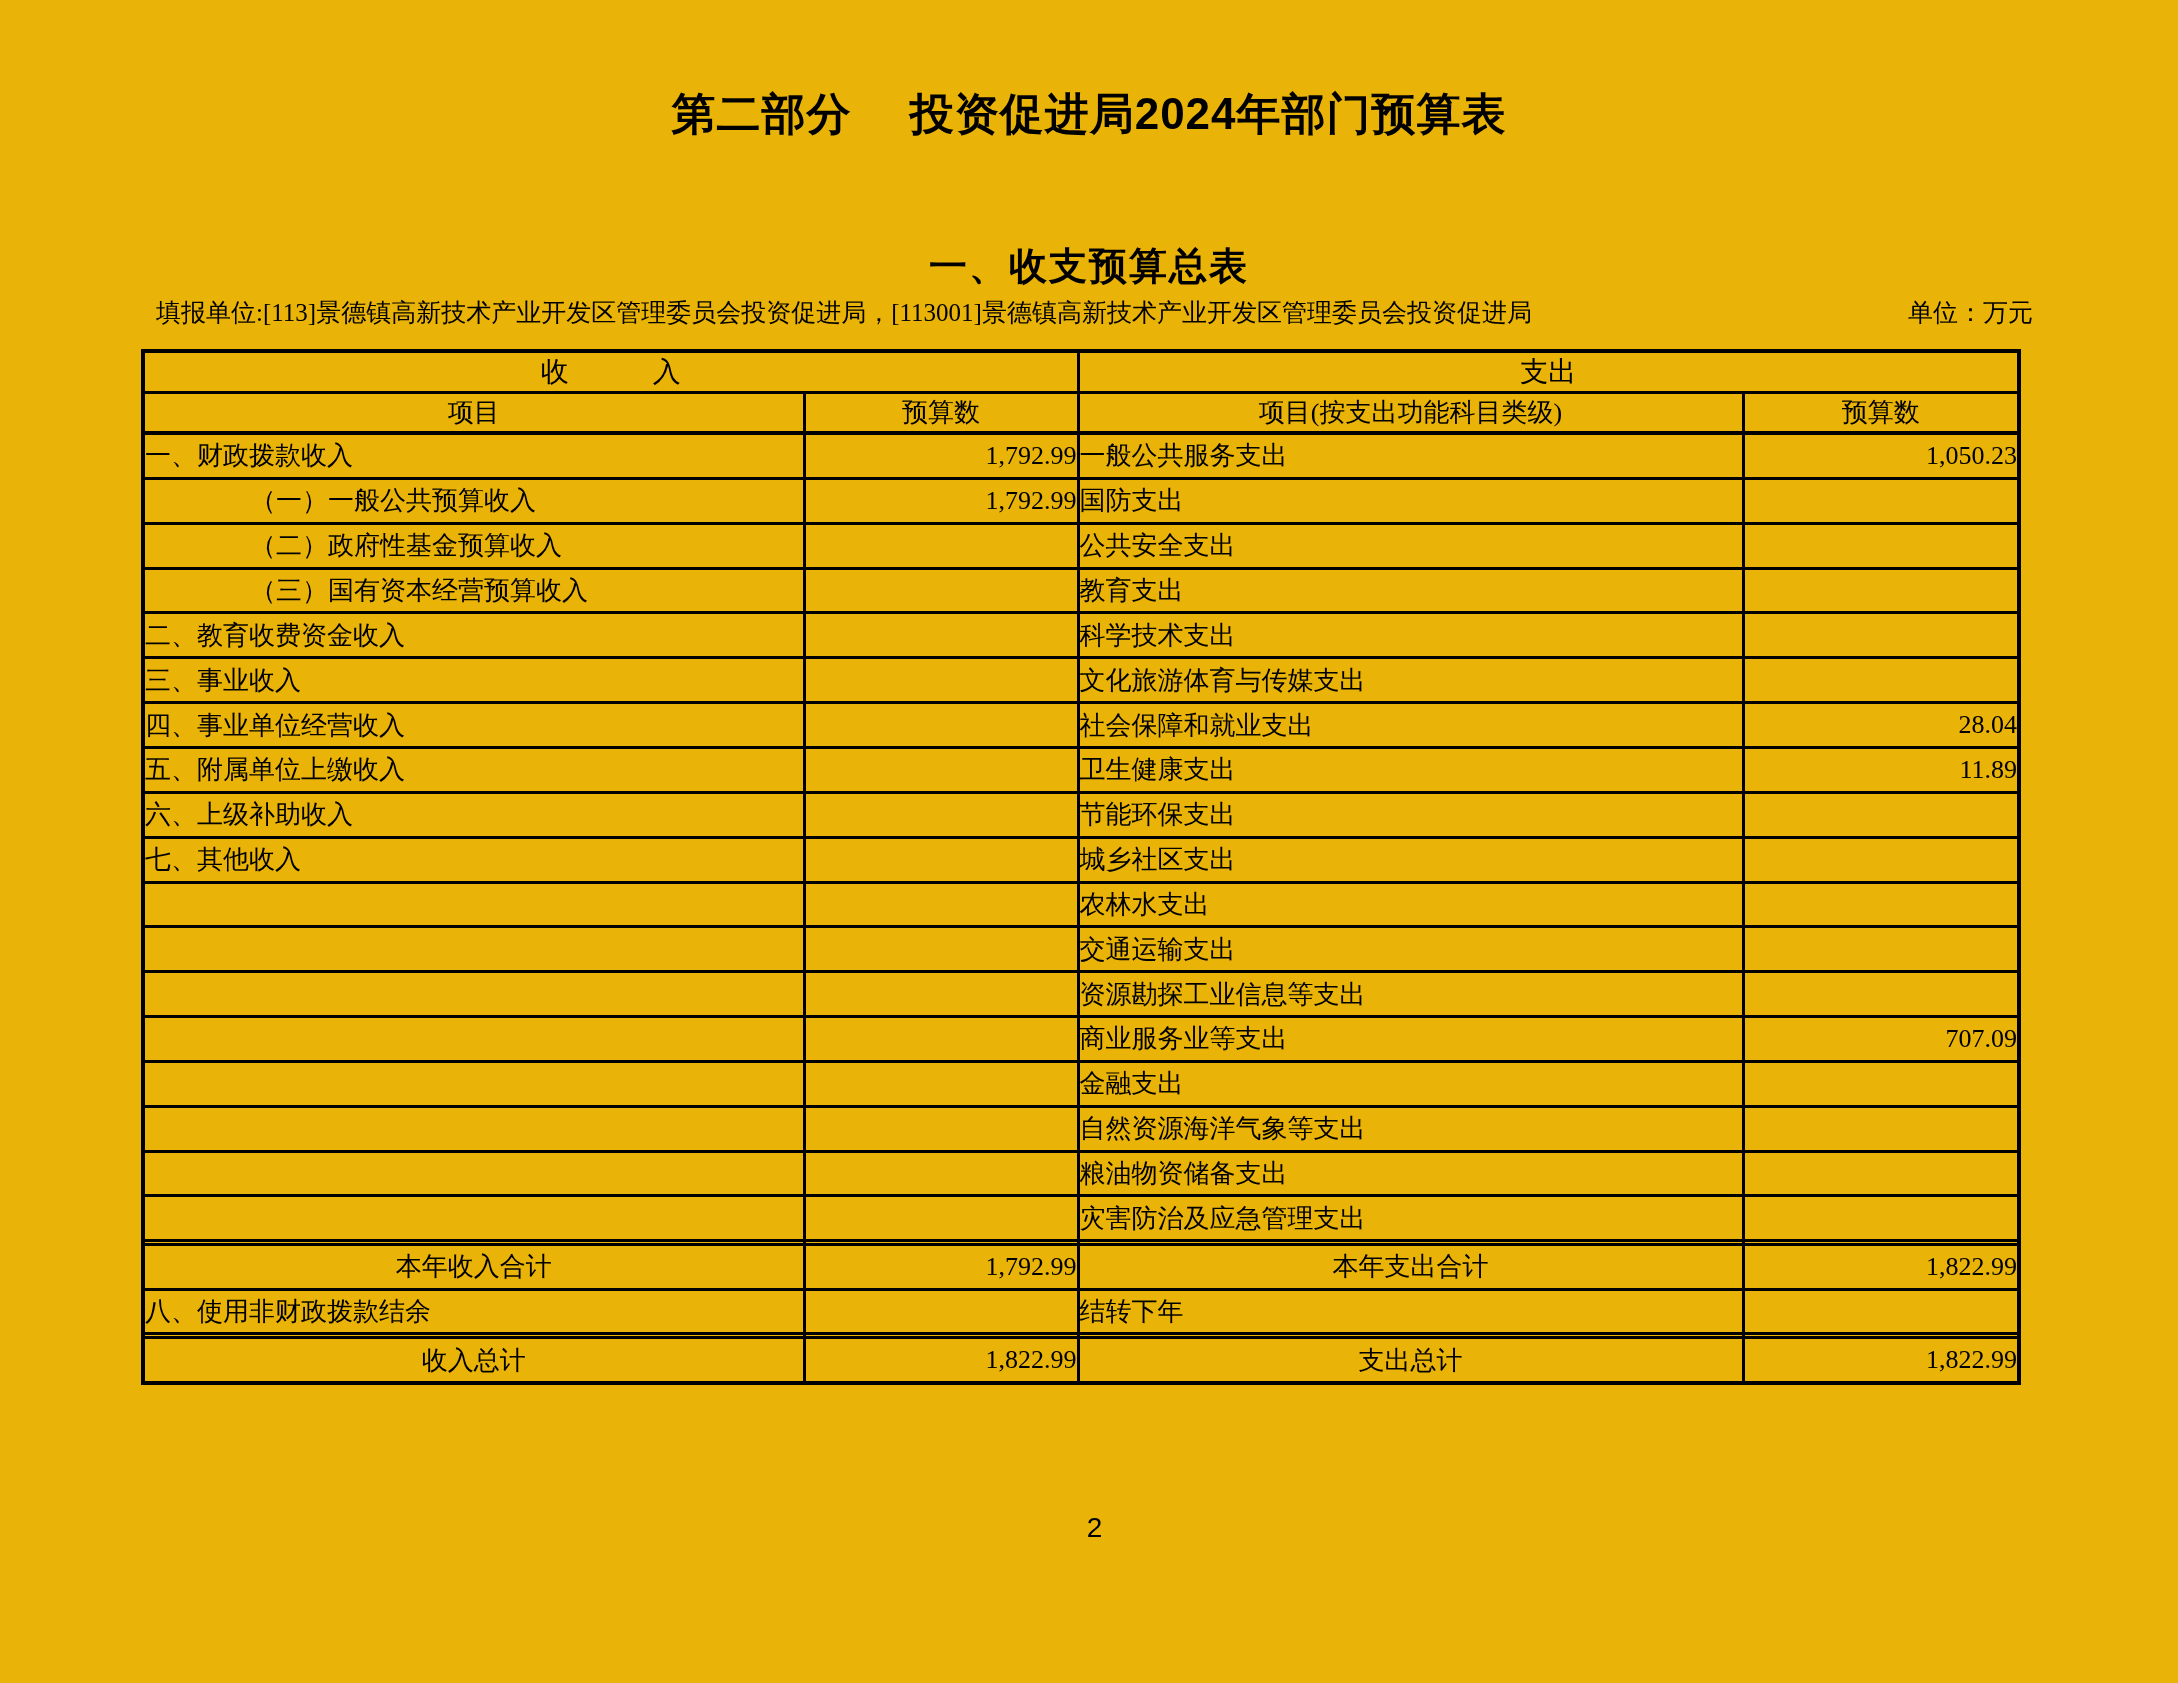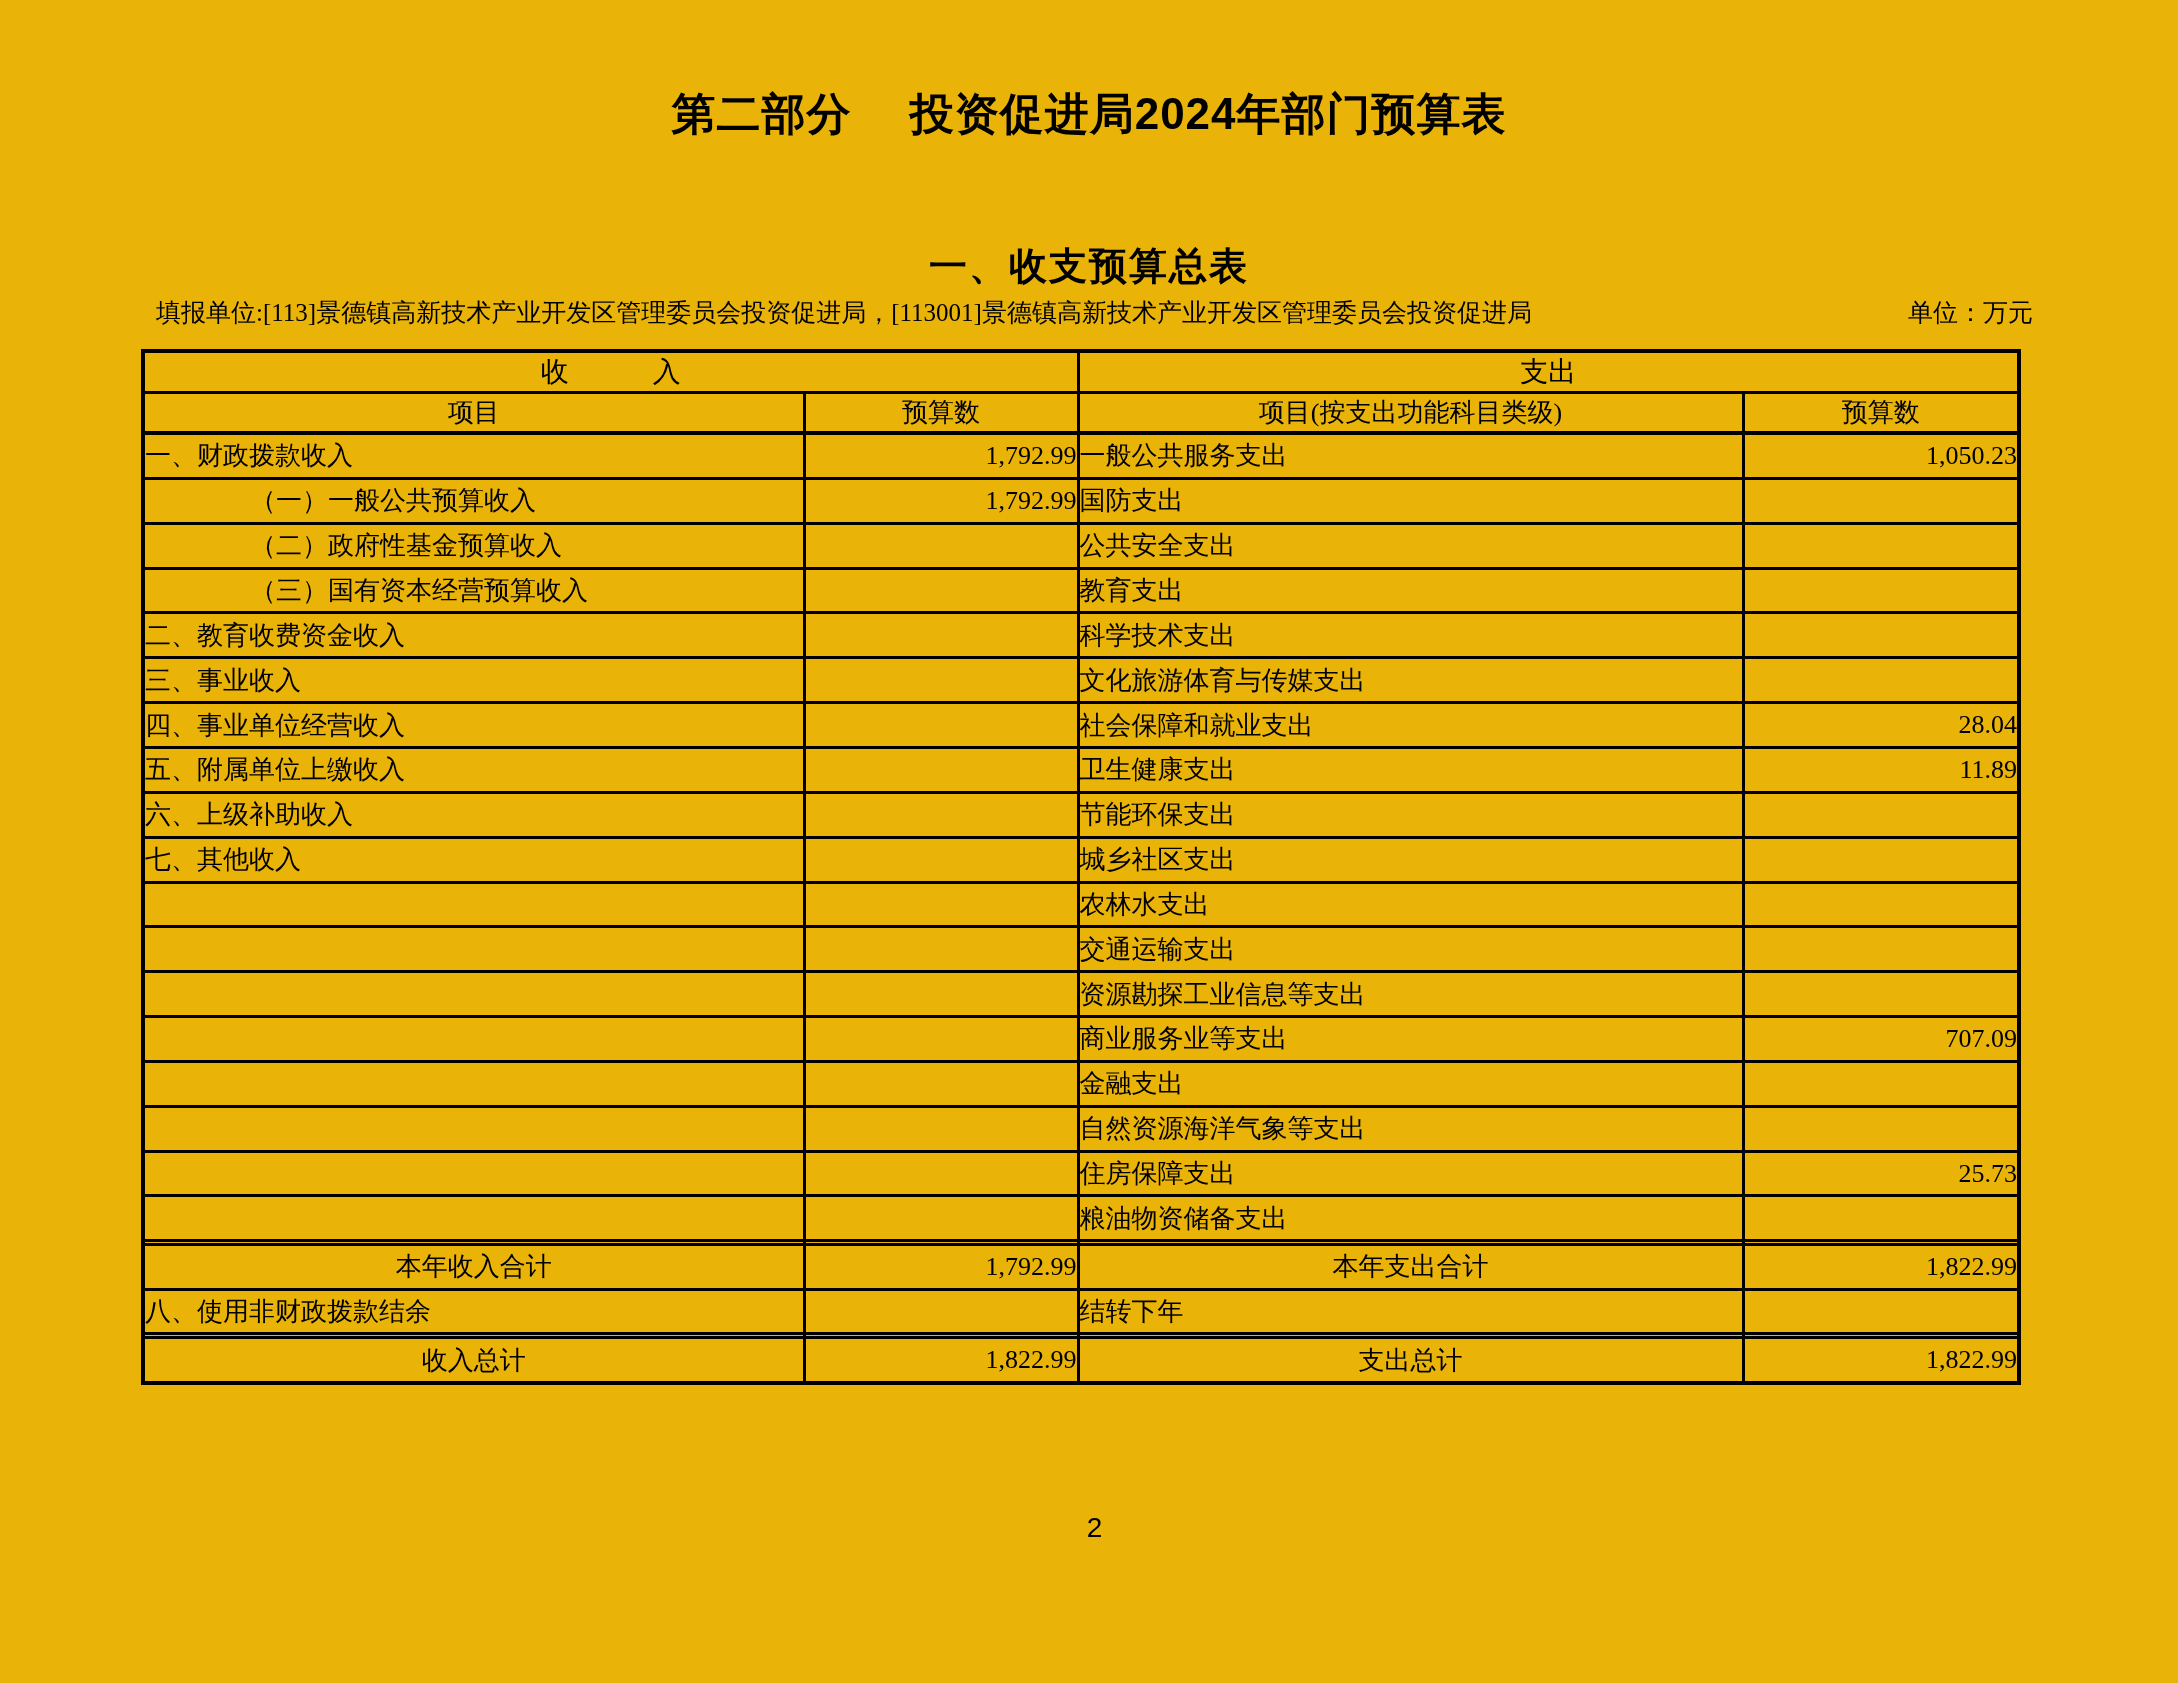--- a/index.html
+++ b/index.html
@@ -232,27 +232,27 @@
         </tr>
         <tr>
           <td class="c-item"></td>
           <td class="c-val"></td>
           <td class="c-item">自然资源海洋气象等支出</td>
           <td class="c-val"></td>
         </tr>
         <tr>
           <td class="c-item"></td>
           <td class="c-val"></td>
-          <td class="c-item">住房保障支出</td>
-          <td class="c-val">25.73</td>
-        </tr>
-        <tr>
-          <td class="c-item"></td>
-          <td class="c-val"></td>
           <td class="c-item">粮油物资储备支出</td>
+          <td class="c-val"></td>
+        </tr>
+        <tr>
+          <td class="c-item"></td>
+          <td class="c-val"></td>
+          <td class="c-item">灾害防治及应急管理支出</td>
           <td class="c-val"></td>
         </tr>
         <tr>
           <td class="c-item"></td>
           <td class="c-val"></td>
           <td class="c-item"></td>
           <td class="c-val"></td>
         </tr>
         <tr>
           <td class="c-item total">本年收入合计</td>

